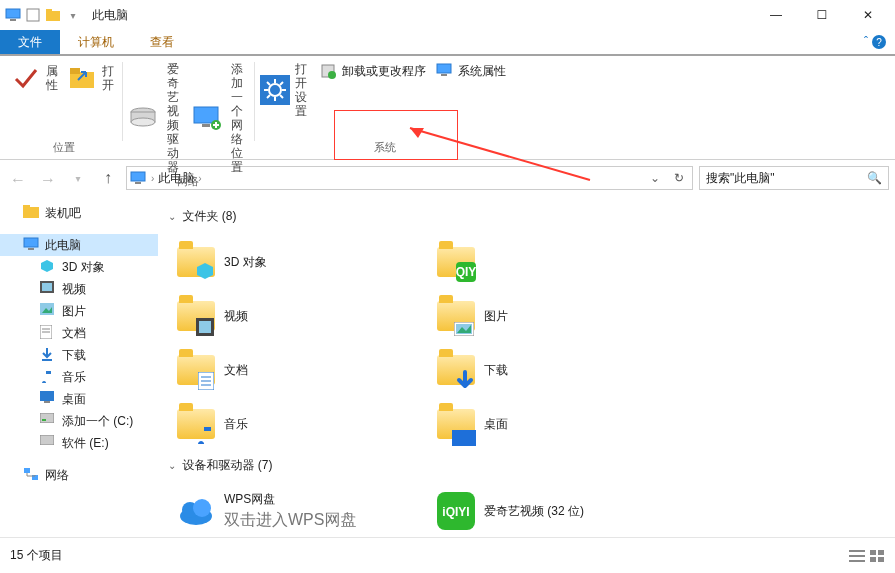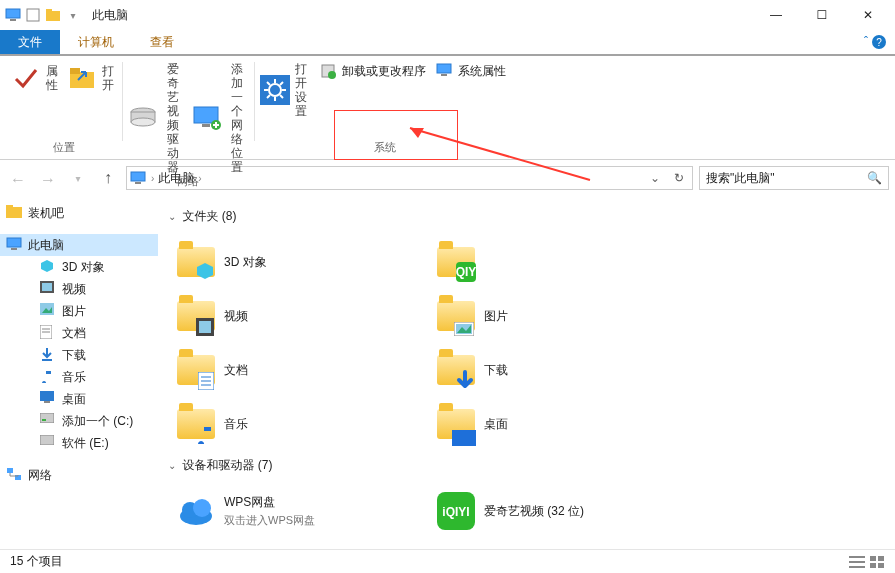--- a/index.html
+++ b/index.html
@@ -33,35 +33,35 @@
 .nav-arrow.dark{color:#555}
 .addrfield{flex:1;height:24px;border:1px solid #ccc;display:flex;align-items:center;padding:0 2px;gap:4px}
 .addr-seg{display:flex;align-items:center;gap:4px}
 .addr-chev{color:#888;font-size:10px}
 .addr-drop{width:18px;text-align:center;color:#666}
 .refresh{width:22px;text-align:center;color:#555}
 .searchfield{width:190px;height:24px;border:1px solid #ccc;display:flex;align-items:center;padding:0 6px;color:#888;position:relative}
 .searchfield .mag{position:absolute;right:6px;color:#888}
 .body{display:flex;height:353px}
 .sidebar{width:158px;border-right:0;padding:6px 0;overflow:hidden}
-.sitem{display:flex;align-items:center;gap:6px;height:22px;padding-left:6px}
+.sitem{display:flex;align-items:center;gap:6px;height:22px;padding-left:23px}
 .sitem.indent{padding-left:40px}
 .sitem.sel{background:#cce8ff}
 .sitem .sicon{width:16px;height:16px;flex-shrink:0}
 .content{flex:1;padding:6px 10px;overflow:hidden;position:relative}
 .section-hdr{display:flex;align-items:center;gap:6px;color:#1a5fb4;margin:6px 0 10px 0}
 .section-hdr .chev{font-size:10px;color:#666}
 .grid{display:flex;flex-wrap:wrap;gap:0}
 .gitem{width:260px;height:54px;display:flex;align-items:center;gap:8px;padding-left:8px}
 .gicon{width:40px;height:40px;display:flex;align-items:center;justify-content:center;position:relative}
 .folder-bg{width:38px;height:30px;background:linear-gradient(#ffe9a8,#f6c33b);border-radius:3px;position:relative}
 .folder-bg::before{content:"";position:absolute;top:-6px;left:2px;width:14px;height:8px;background:#f6c33b;border-radius:2px 2px 0 0}
 .glabel{display:flex;flex-direction:column;gap:2px}
-.gsub{color:#777;font-size:11px}
-.statusbar{position:absolute;bottom:0;left:0;right:0;height:24px;border-top:1px solid #e5e5e5;display:flex;align-items:center;padding:0 10px;color:#1a5fb4}
+.gsub{color:#777;font-size:16px}
+.statusbar{position:absolute;bottom:0;left:0;right:0;height:36px;border-top:1px solid #e5e5e5;display:flex;align-items:center;padding:0 10px;color:#1a5fb4}
 .statusbar .viewbtns{margin-left:auto;display:flex;gap:4px;color:#555}
 svg{display:block}
 </style>
 </head>
 <body>
 
 <div class="titlebar">
   <div class="tb-icons">
     <span class="tb-icon">
         <svg width="16" height="14">

